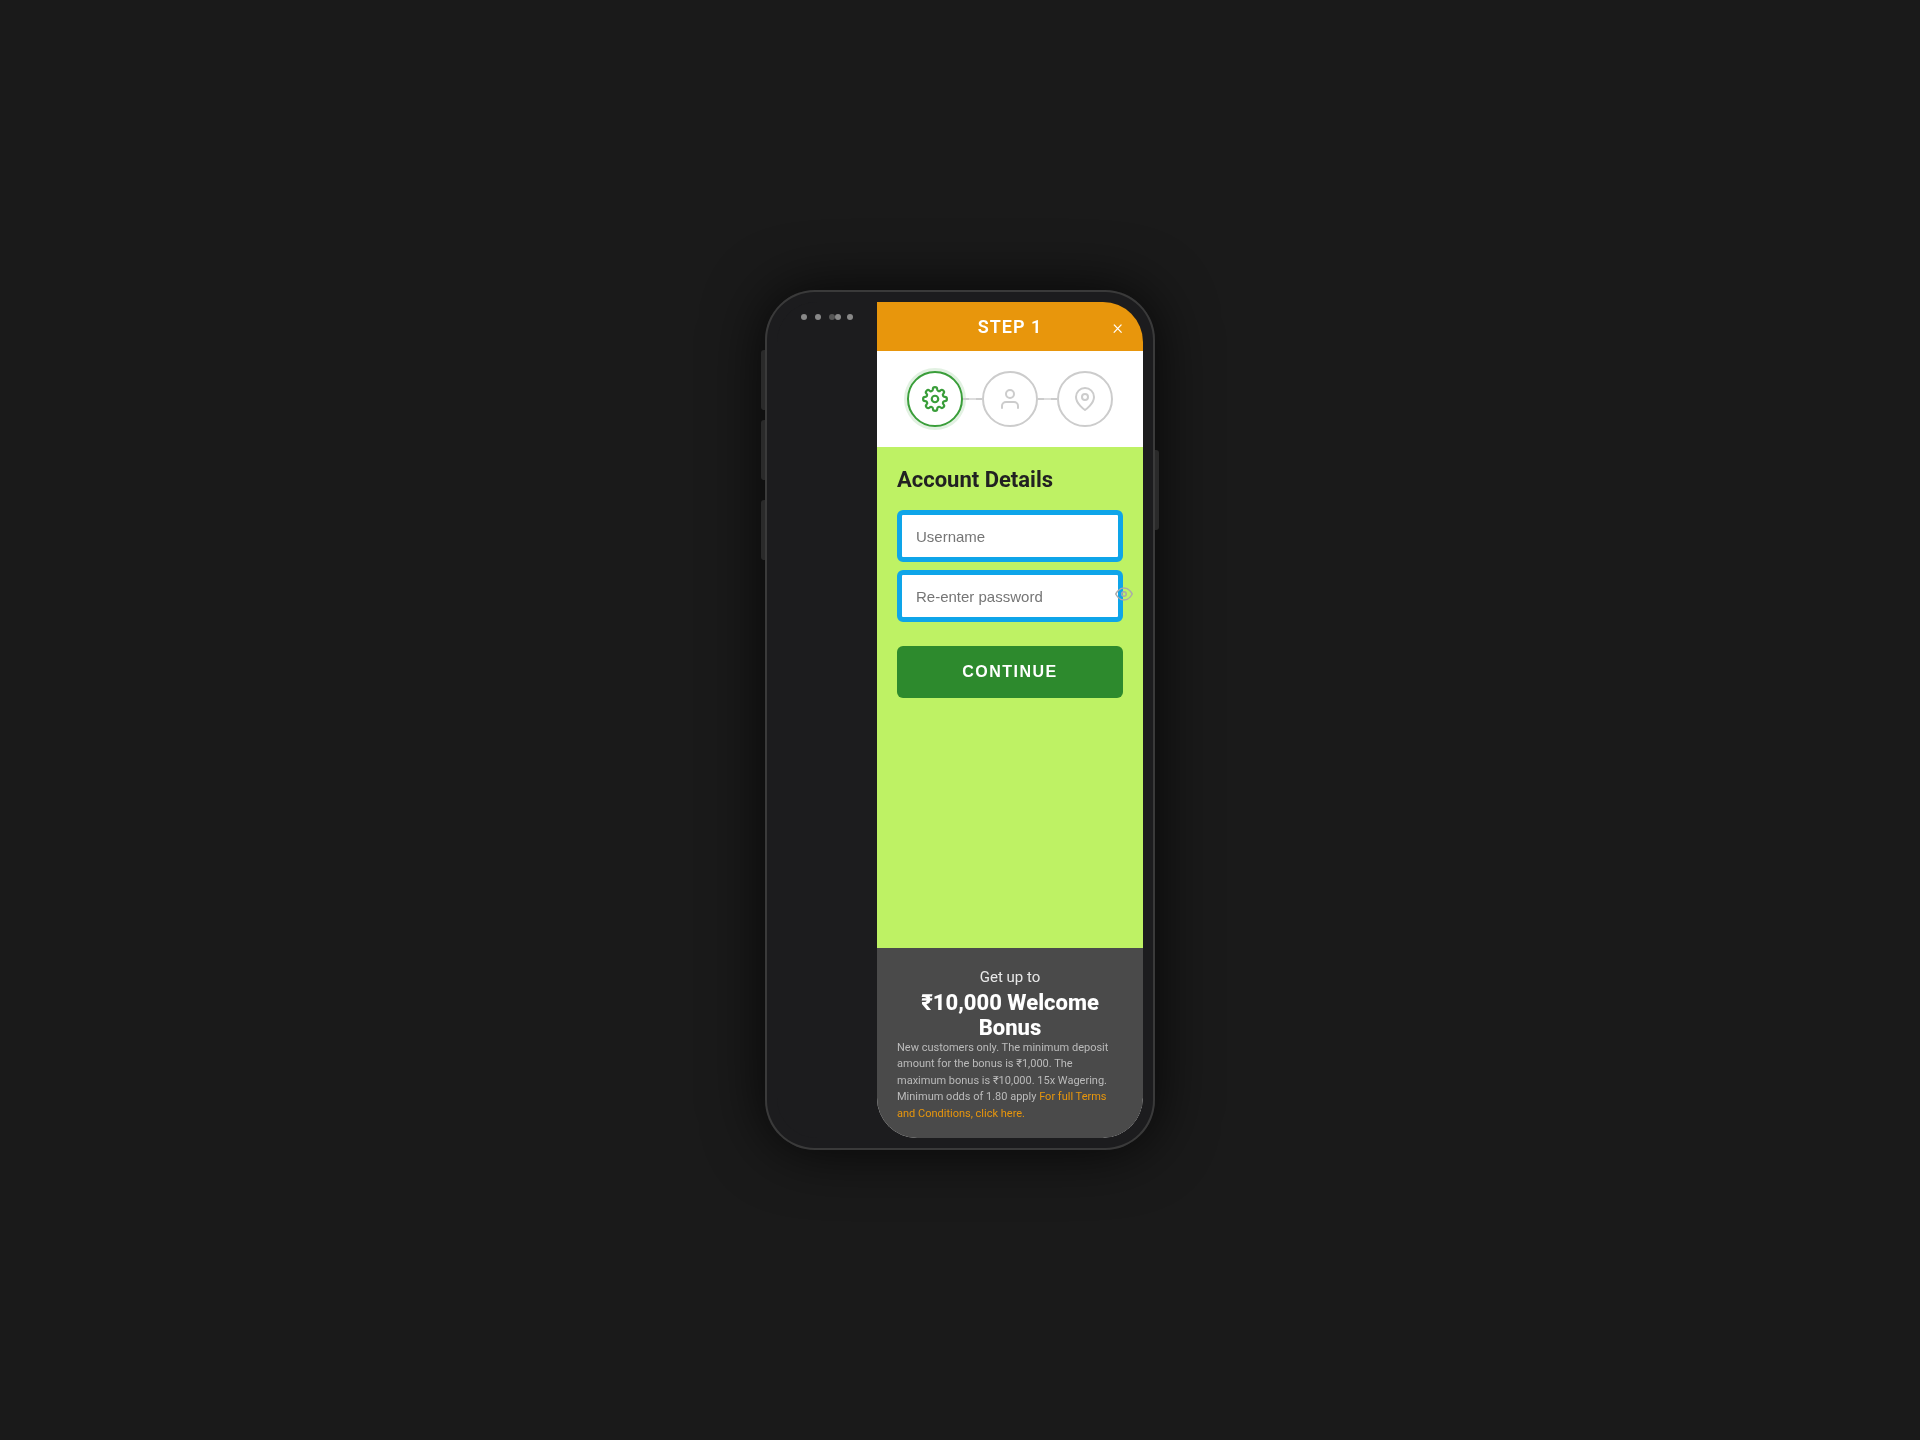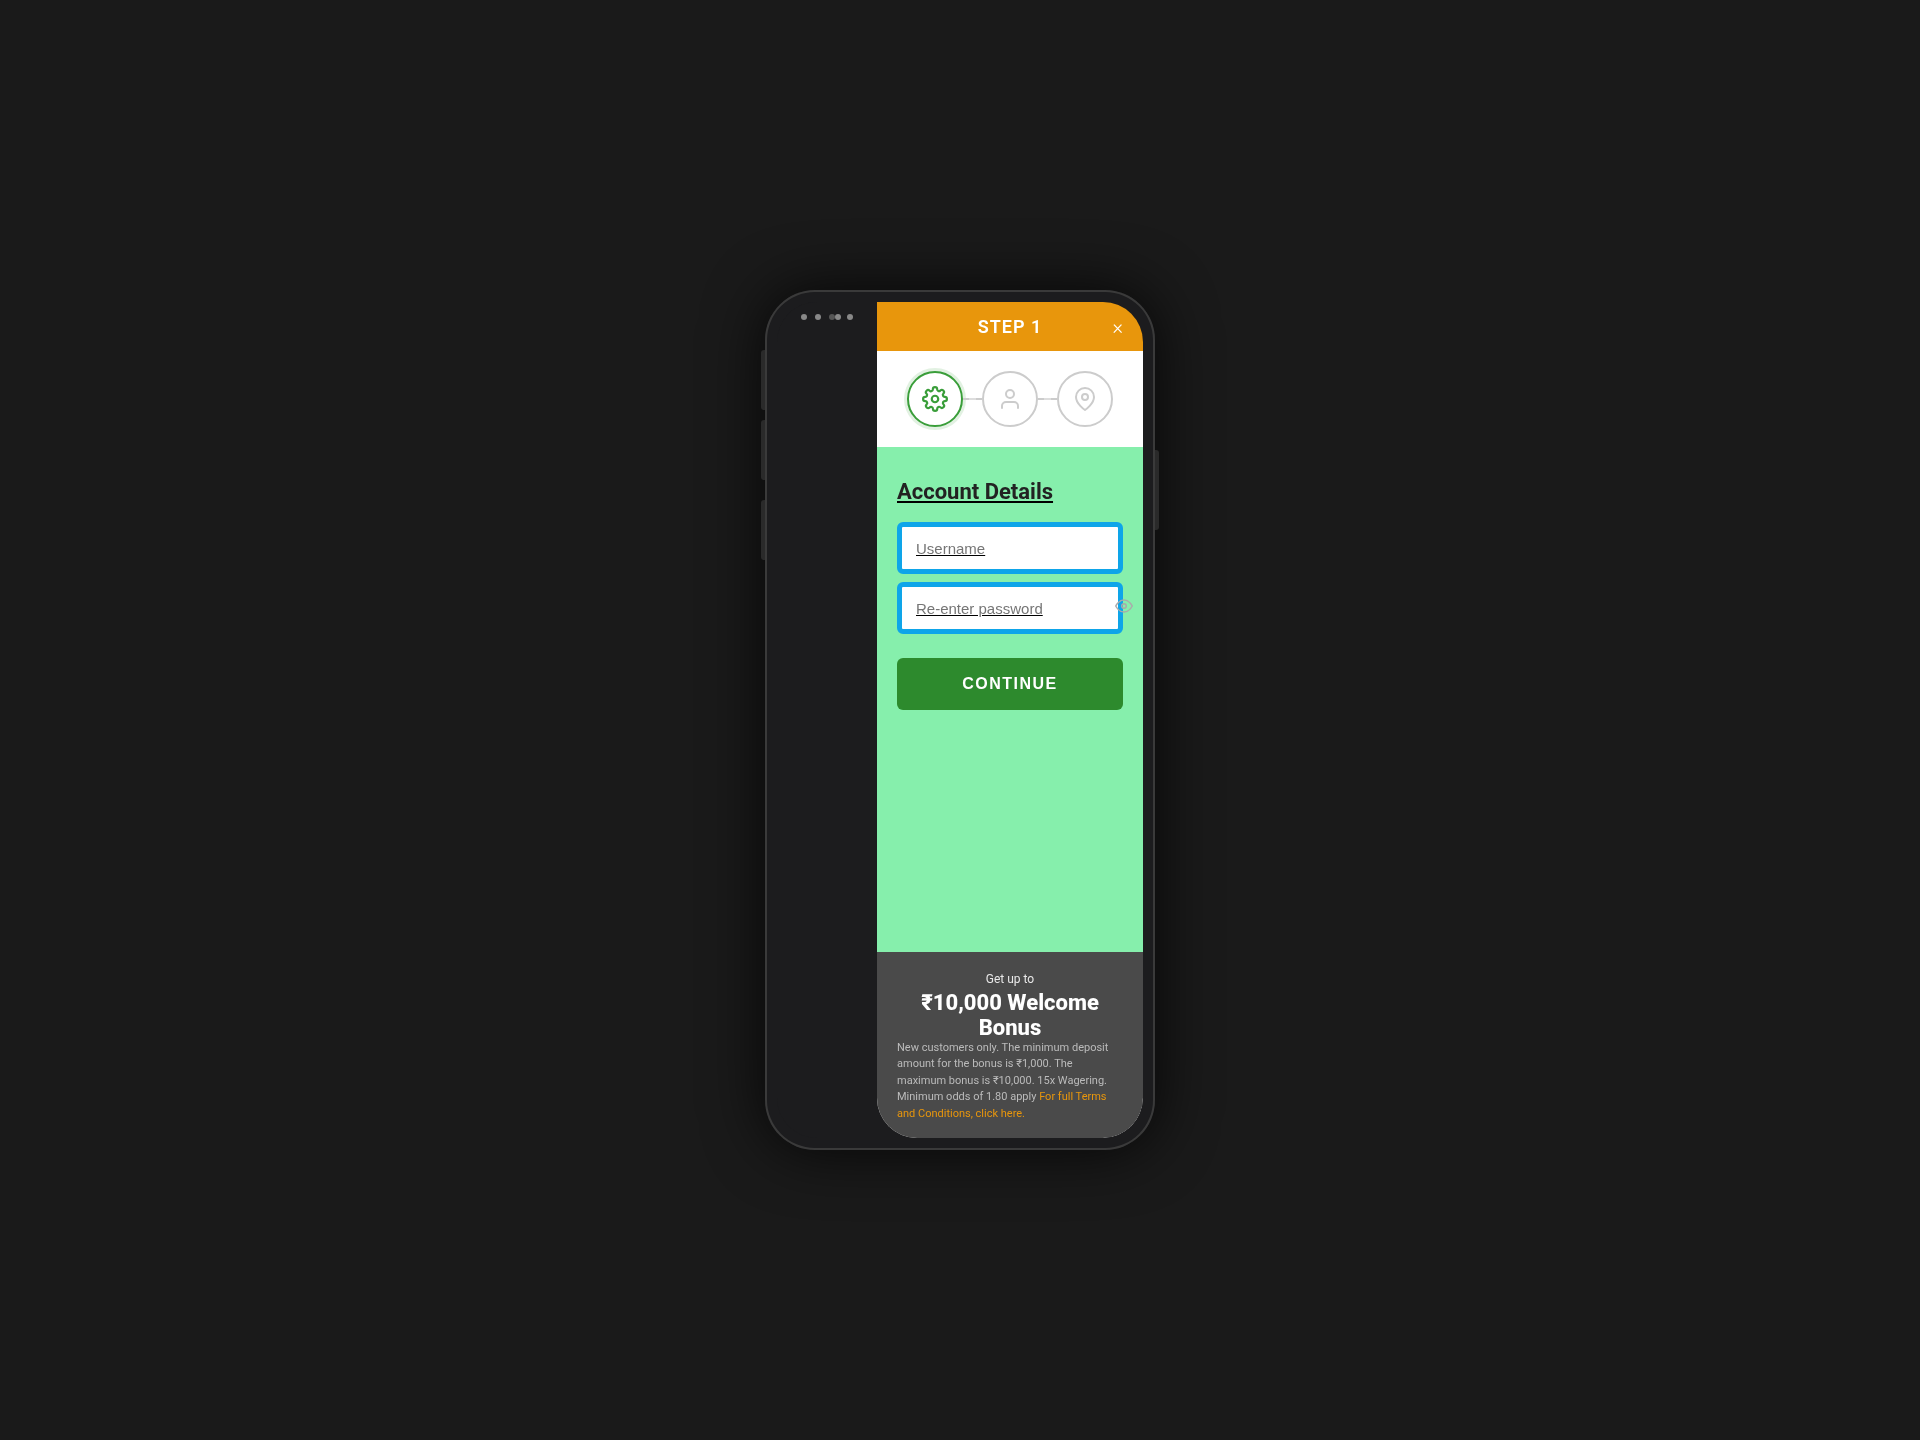--- a/index.html
+++ b/index.html
@@ -180,24 +180,23 @@
     .step-line {
       flex: 1;
       height: 2px;
       background: #ddd;
       max-width: 50px;
       border-top: 2px dashed #ccc;
     }
 
     
     .form-section {
-      background: #86efac;
-      padding: 32px 20px 24px;
-      flex: 1;
-      text-decoration: underline;
+      background: #bef264;
+      padding: 20px 20px 24px;
+      flex: 1;
     }
 
     .section-title {
       font-size: 22px;
       font-weight: 700;
       color: #222;
       margin-bottom: 18px;
     }
 
     .input-group {
@@ -243,21 +242,21 @@
     
     .bonus-section {
       background: #4a4a4a;
       padding: 20px 20px 16px;
       flex-shrink: 0;
     }
 
     .bonus-title {
       text-align: center;
       color: #e8e8e8;
-      font-size: 12px;
+      font-size: 15px;
       font-weight: 400;
       margin-bottom: 4px;
     }
 
     .bonus-amount {
       text-align: center;
       color: white;
       font-size: 22px;
       font-weight: 800;
     }

